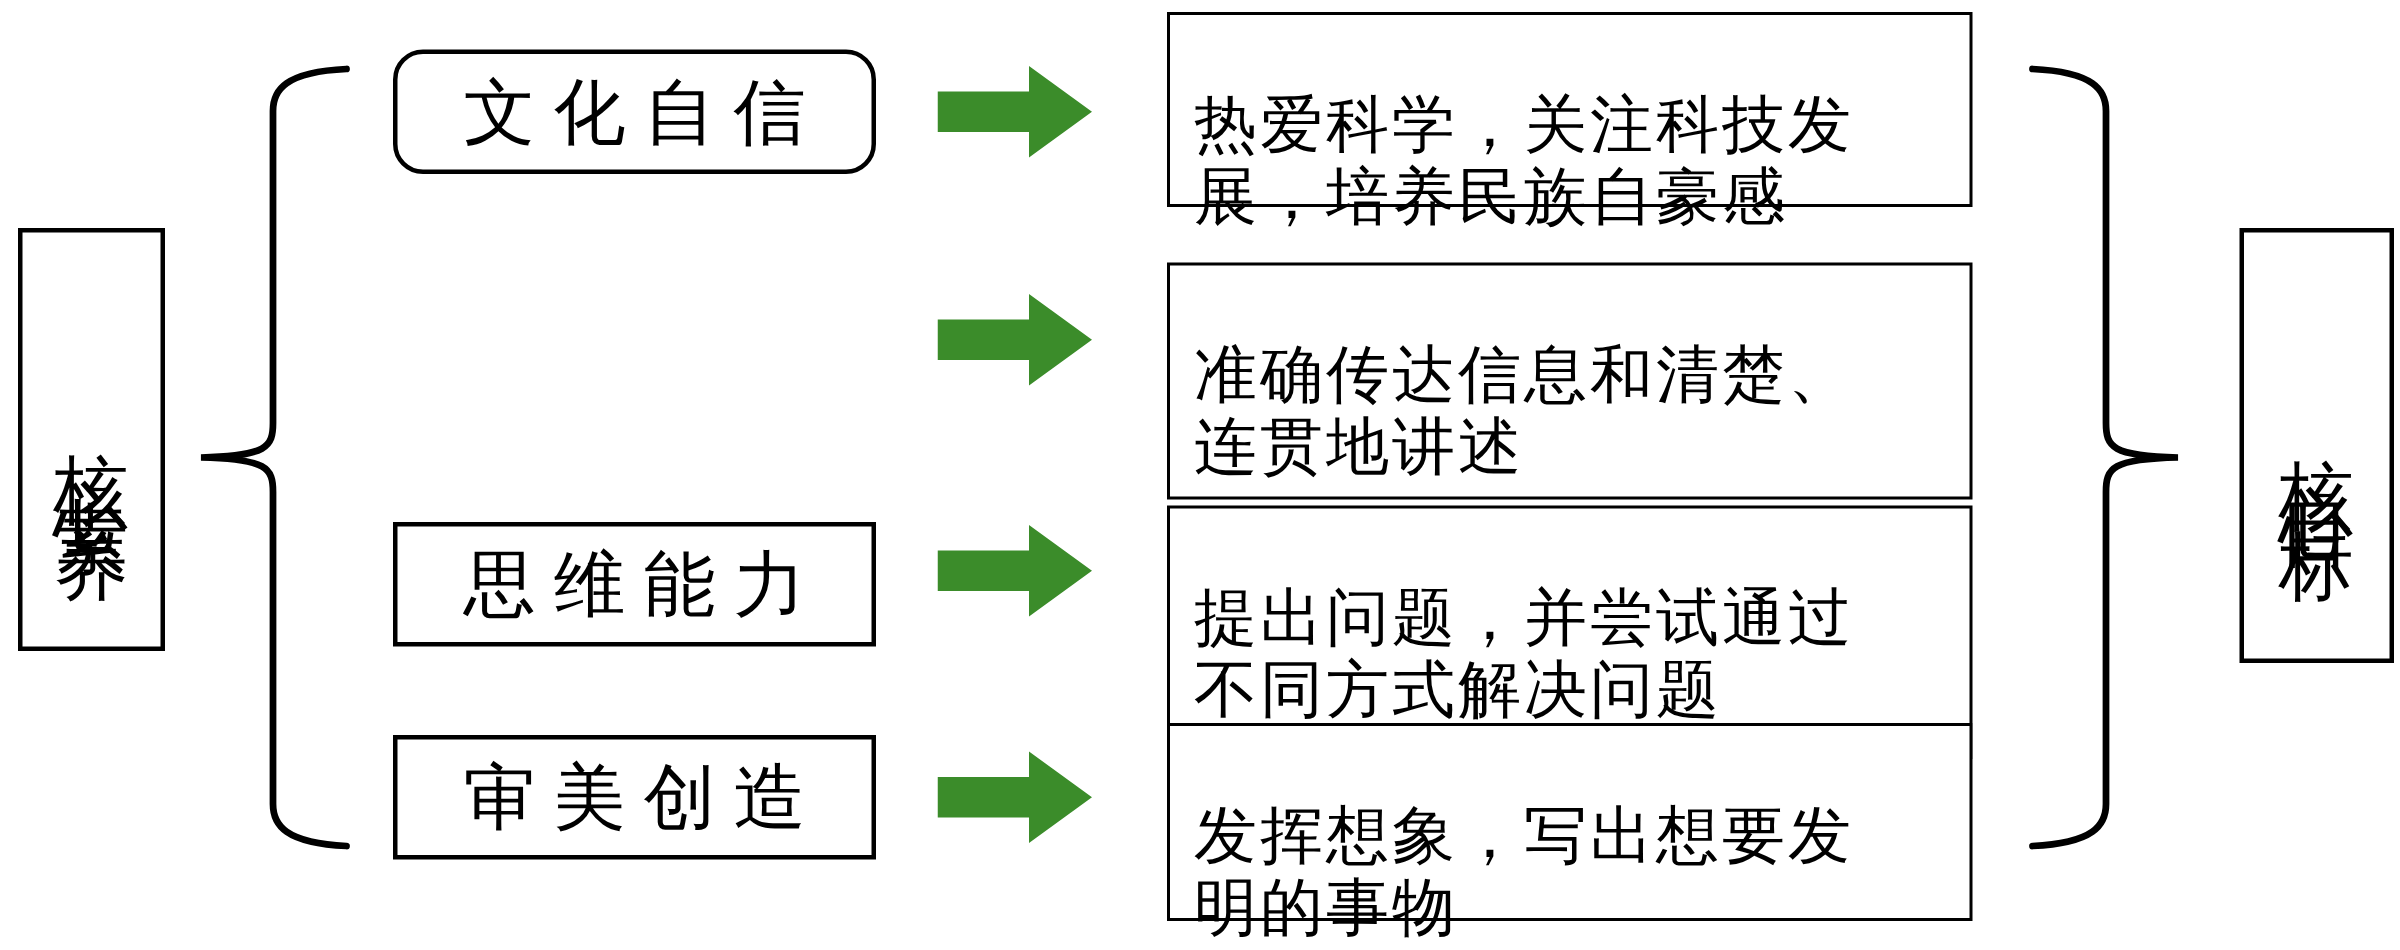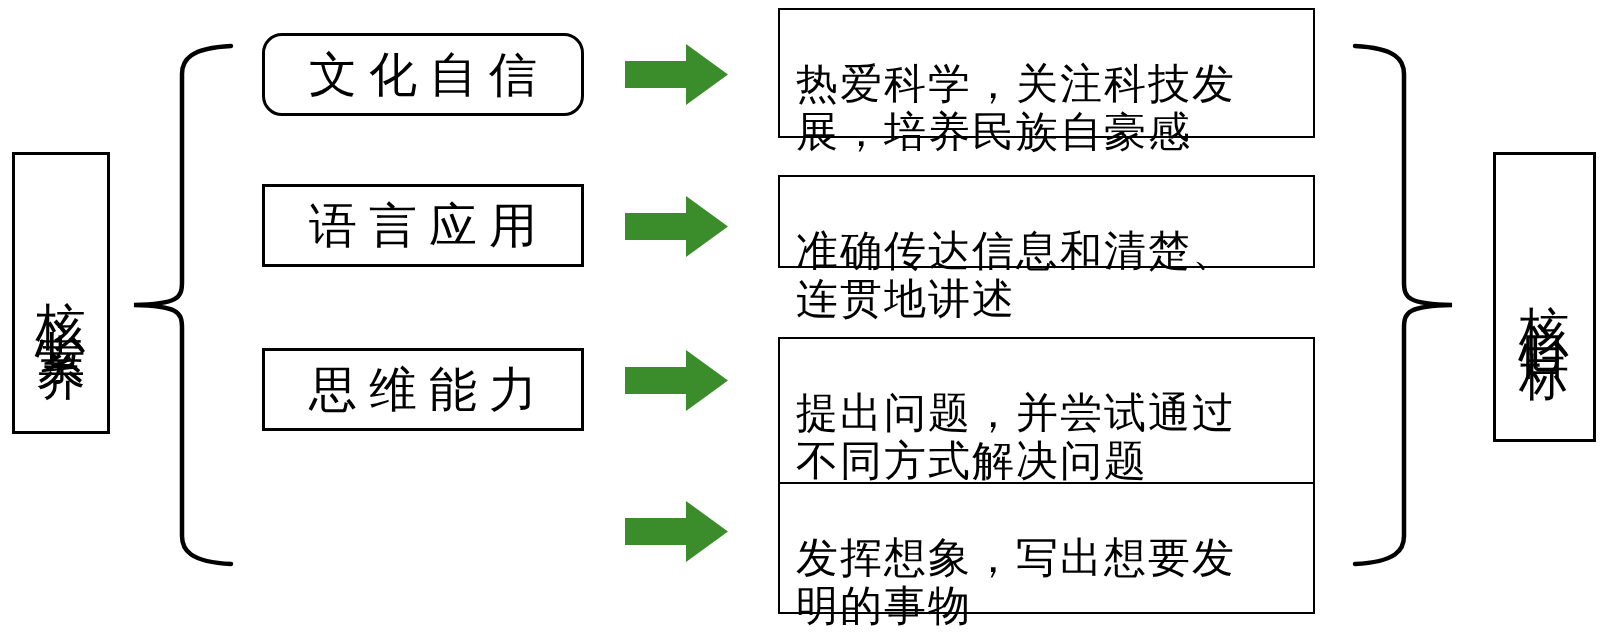--- a/index.html
+++ b/index.html
@@ -79,21 +79,21 @@
     border: 2px solid #000000;
     box-sizing: border-box;
     background: #ffffff;
     font-size: 42px;
     line-height: 48px;
     letter-spacing: 2px;
     padding: 2px 8px 0 16px;
     white-space: pre-line;
   }
   .desc-box.r1 { top: 8px;   height: 130px; }
-  .desc-box.r2 { top: 175px; height: 93px; }
+  .desc-box.r2 { top: 175px; height: 158px; }
   .desc-box.r3 { top: 337px; height: 169px; }
   .desc-box.r4 { top: 482px; height: 132px; }
 </style>
 </head>
 <body>
 
 <div class="canvas">
 
   <div class="side-box left">
     <span class="vtext">核心素养</span>
@@ -107,42 +107,42 @@
     <span>文化自信</span>
   </div>
   <svg class="arrow r1" viewBox="0 0 104 63">
     <polygon points="0,18 61,18 61,1 103,31.5 61,62 61,45 0,45" fill="#3b8c2a"></polygon>
   </svg>
   <div class="desc-box r1">
     <span>热爱科学，关注科技发
 展，培养民族自豪感</span>
   </div>
 
-  <div class="label-box r2">
-    <span>语言应用</span>
-  </div>
   <svg class="arrow r2" viewBox="0 0 104 63">
     <polygon points="0,18 61,18 61,1 103,31.5 61,62 61,45 0,45" fill="#3b8c2a"></polygon>
   </svg>
   <div class="desc-box r2">
     <span>准确传达信息和清楚、
 连贯地讲述</span>
   </div>
 
   <div class="label-box r3">
     <span>思维能力</span>
   </div>
   <svg class="arrow r3" viewBox="0 0 104 63">
     <polygon points="0,18 61,18 61,1 103,31.5 61,62 61,45 0,45" fill="#3b8c2a"></polygon>
   </svg>
   <div class="desc-box r3">
     <span>提出问题，并尝试通过
 不同方式解决问题</span>
   </div>
 
+  <div class="label-box r4">
+    <span>审美创造</span>
+  </div>
   <svg class="arrow r4" viewBox="0 0 104 63">
     <polygon points="0,18 61,18 61,1 103,31.5 61,62 61,45 0,45" fill="#3b8c2a"></polygon>
   </svg>
   <div class="desc-box r4">
     <span>发挥想象，写出想要发
 明的事物</span>
   </div>
 
   <svg class="brace right" viewBox="0 0 108 530">
     <path d="M5,6 C46,8 54,20 54,34 L54,242 C54,258 58,264 102,265 C58,266 54,272 54,288 L54,496 C54,510 46,522 5,524" fill="none" stroke-width="4.5" stroke-linecap="round" stroke="#000000"></path>

